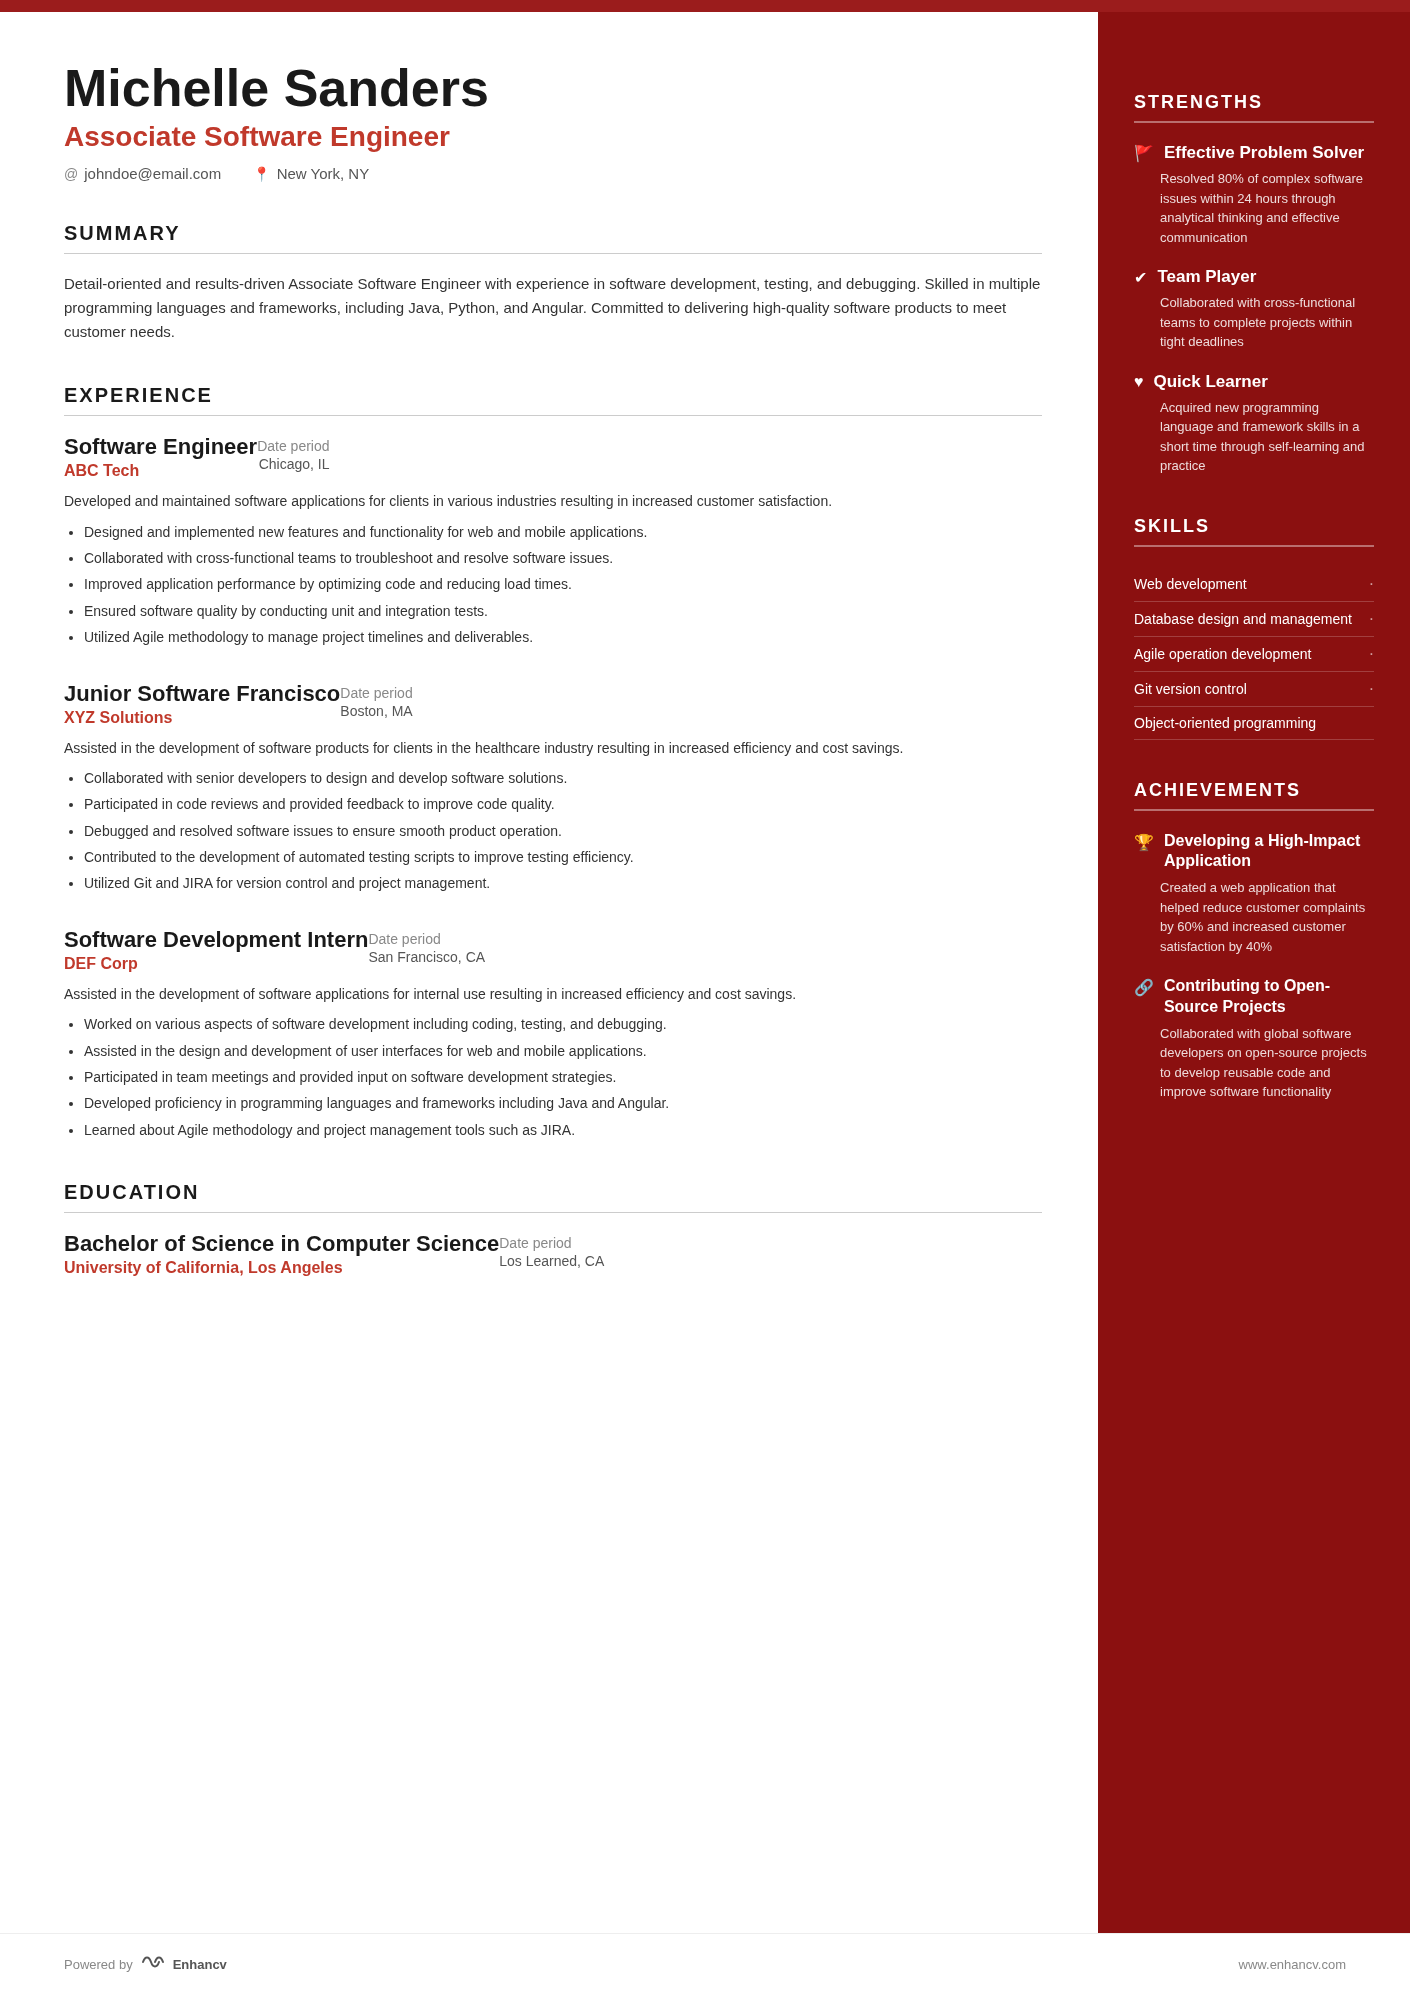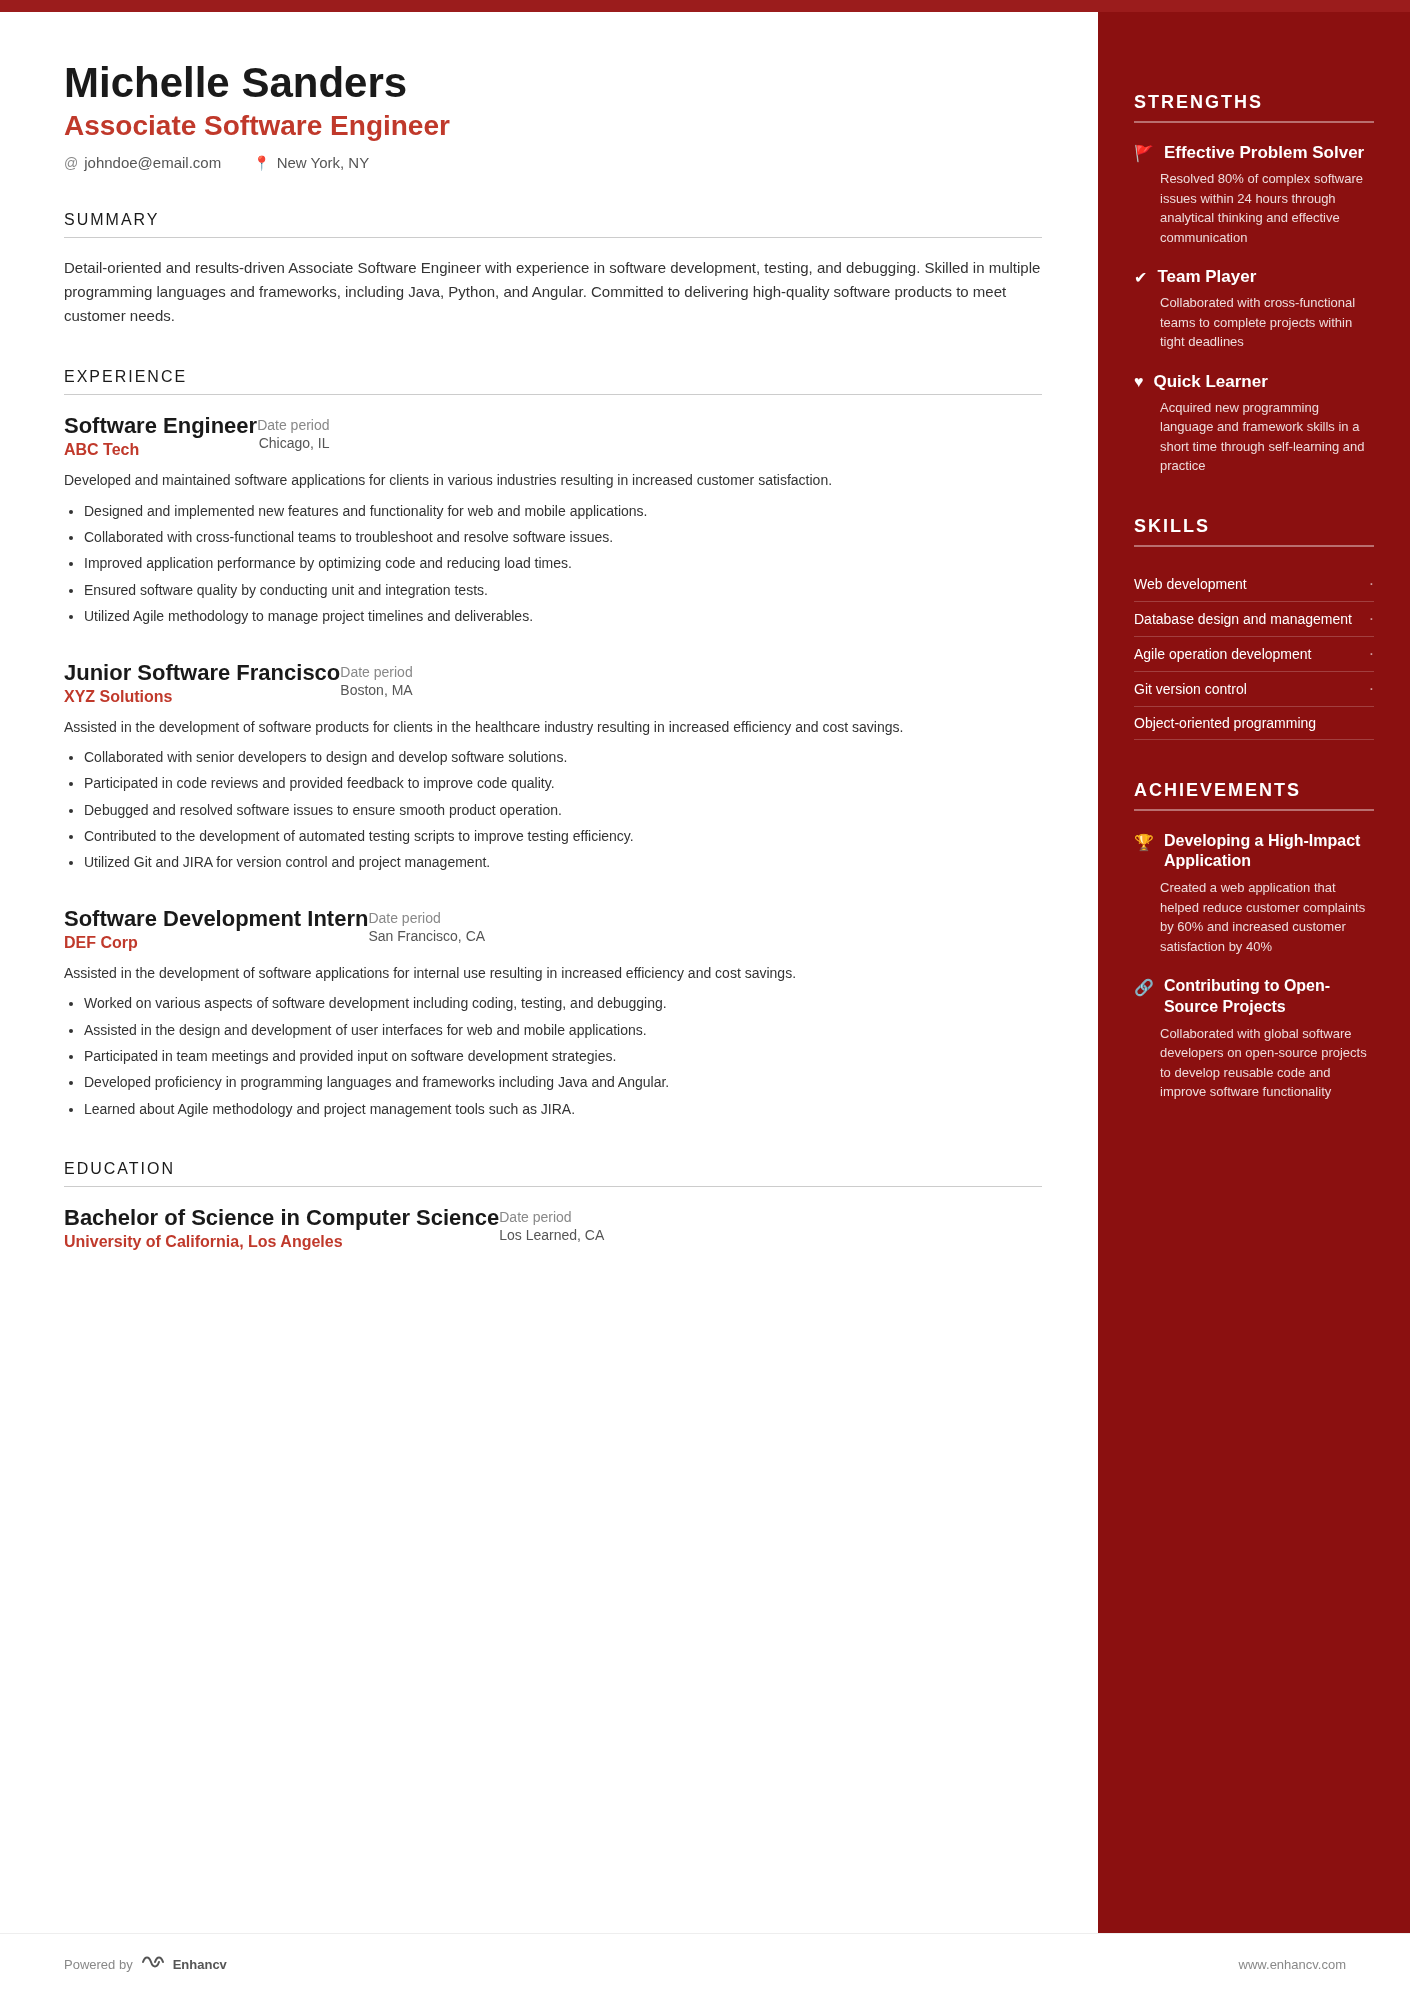--- a/index.html
+++ b/index.html
@@ -29,21 +29,21 @@
       flex: 1;
       padding: 48px 56px 48px 64px;
       background: #fff;
     }
 
     .name-title {
       margin-bottom: 16px;
     }
 
     .full-name {
-      font-size: 42px;
+      font-size: 52px;
       font-weight: 700;
       color: #1a1a1a;
       line-height: 1.1;
     }
 
     .job-title {
       font-size: 28px;
       color: #c0392b;
       font-weight: 600;
       margin-top: 4px;
@@ -67,22 +67,22 @@
       color: #888;
       font-size: 14px;
     }
 
     
     .section {
       margin-top: 40px;
     }
 
     .section-title {
-      font-size: 16px;
-      font-weight: 400;
+      font-size: 20px;
+      font-weight: 700;
       color: #1a1a1a;
       letter-spacing: 2px;
       text-transform: uppercase;
       margin-bottom: 8px;
     }
 
     .section-divider {
       height: 1px;
       background: #ccc;
       margin-bottom: 18px;

